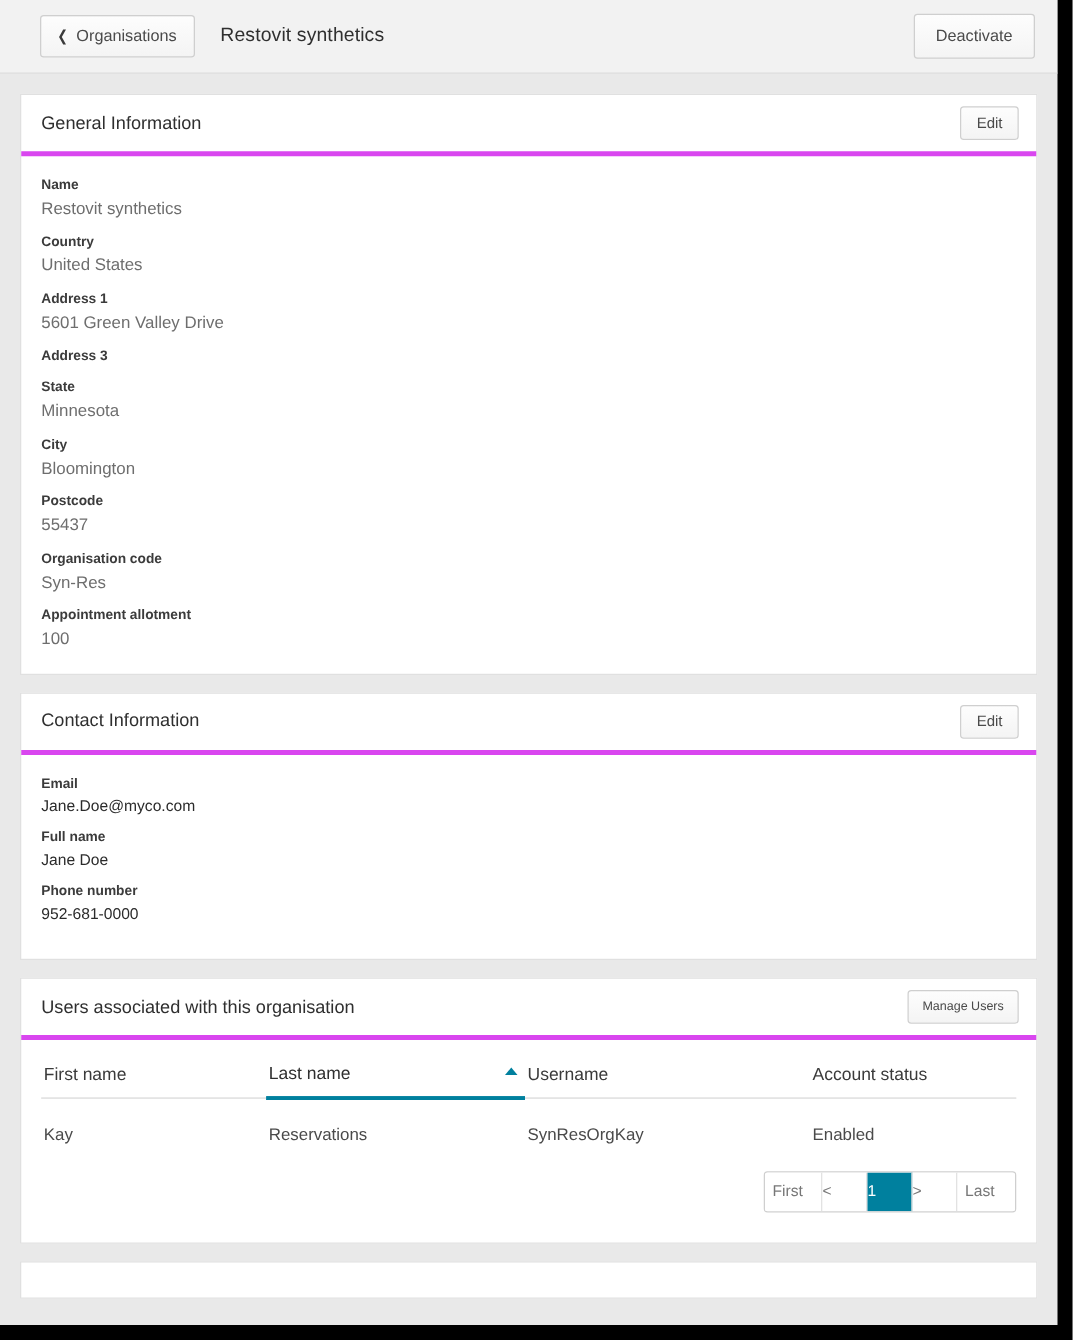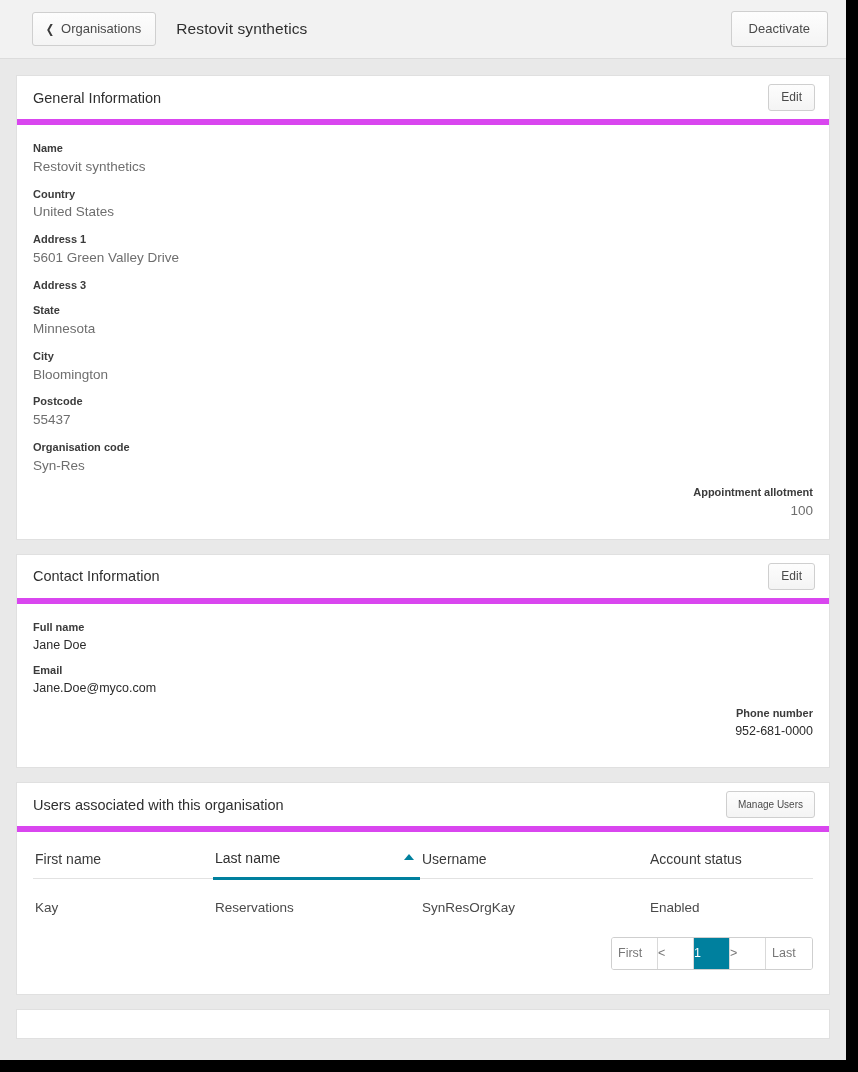--- a/index.html
+++ b/index.html
@@ -87,36 +87,36 @@
     background: #ffffff;
     border: 1px solid #e0e0e0;
     margin-bottom: 14px;
   }
 
   .card-head {
     display: flex;
     align-items: center;
     min-height: 49px;
     padding: 0 14px 0 16px;
-    border-bottom: 6px solid #d946ef;
+    border-bottom: 4px solid #d946ef;
   }
   .card-title {
     font-size: 14.5px;
     color: #2f2f2f;
     font-weight: 400;
   }
   .card-head-spacer { flex: 1 1 auto; }
   .btn-edit { padding: 6px 12px; font-size: 12px; }
   .btn-manage { padding: 7px 11px; font-size: 10px; }
 
   .card-body { padding: 16px 16px 18px 16px; }
 
   
   .field { margin-bottom: 10px; }
-  .field:last-child { margin-bottom: 0; text-align: right; }
+  .field:last-child { margin-bottom: 0; }
 
   .field-label {
     font-size: 11px;
     font-weight: 700;
     color: #3b3b3b;
     line-height: 1.45;
   }
   .field-value {
     font-size: 13.5px;
     color: #6e6e6e;
@@ -278,26 +278,26 @@
     </div>
 
     <div class="card card-contact">
       <div class="card-head">
         <div class="card-title">Contact Information</div>
         <div class="card-head-spacer"></div>
         <button class="btn btn-edit">Edit</button>
       </div>
       <div class="card-body" id="contact-fields">
           <div class="field">
+            <div class="field-label">Email</div>
+            <div class="field-value">Jane.Doe@myco.com</div>
+          </div>
+          <div class="field">
             <div class="field-label">Full name</div>
             <div class="field-value">Jane Doe</div>
-          </div>
-          <div class="field">
-            <div class="field-label">Email</div>
-            <div class="field-value">Jane.Doe@myco.com</div>
           </div>
           <div class="field">
             <div class="field-label">Phone number</div>
             <div class="field-value">952-681-0000</div>
           </div>
         </div>
     </div>
 
     <div class="card card-users">
       <div class="card-head">

